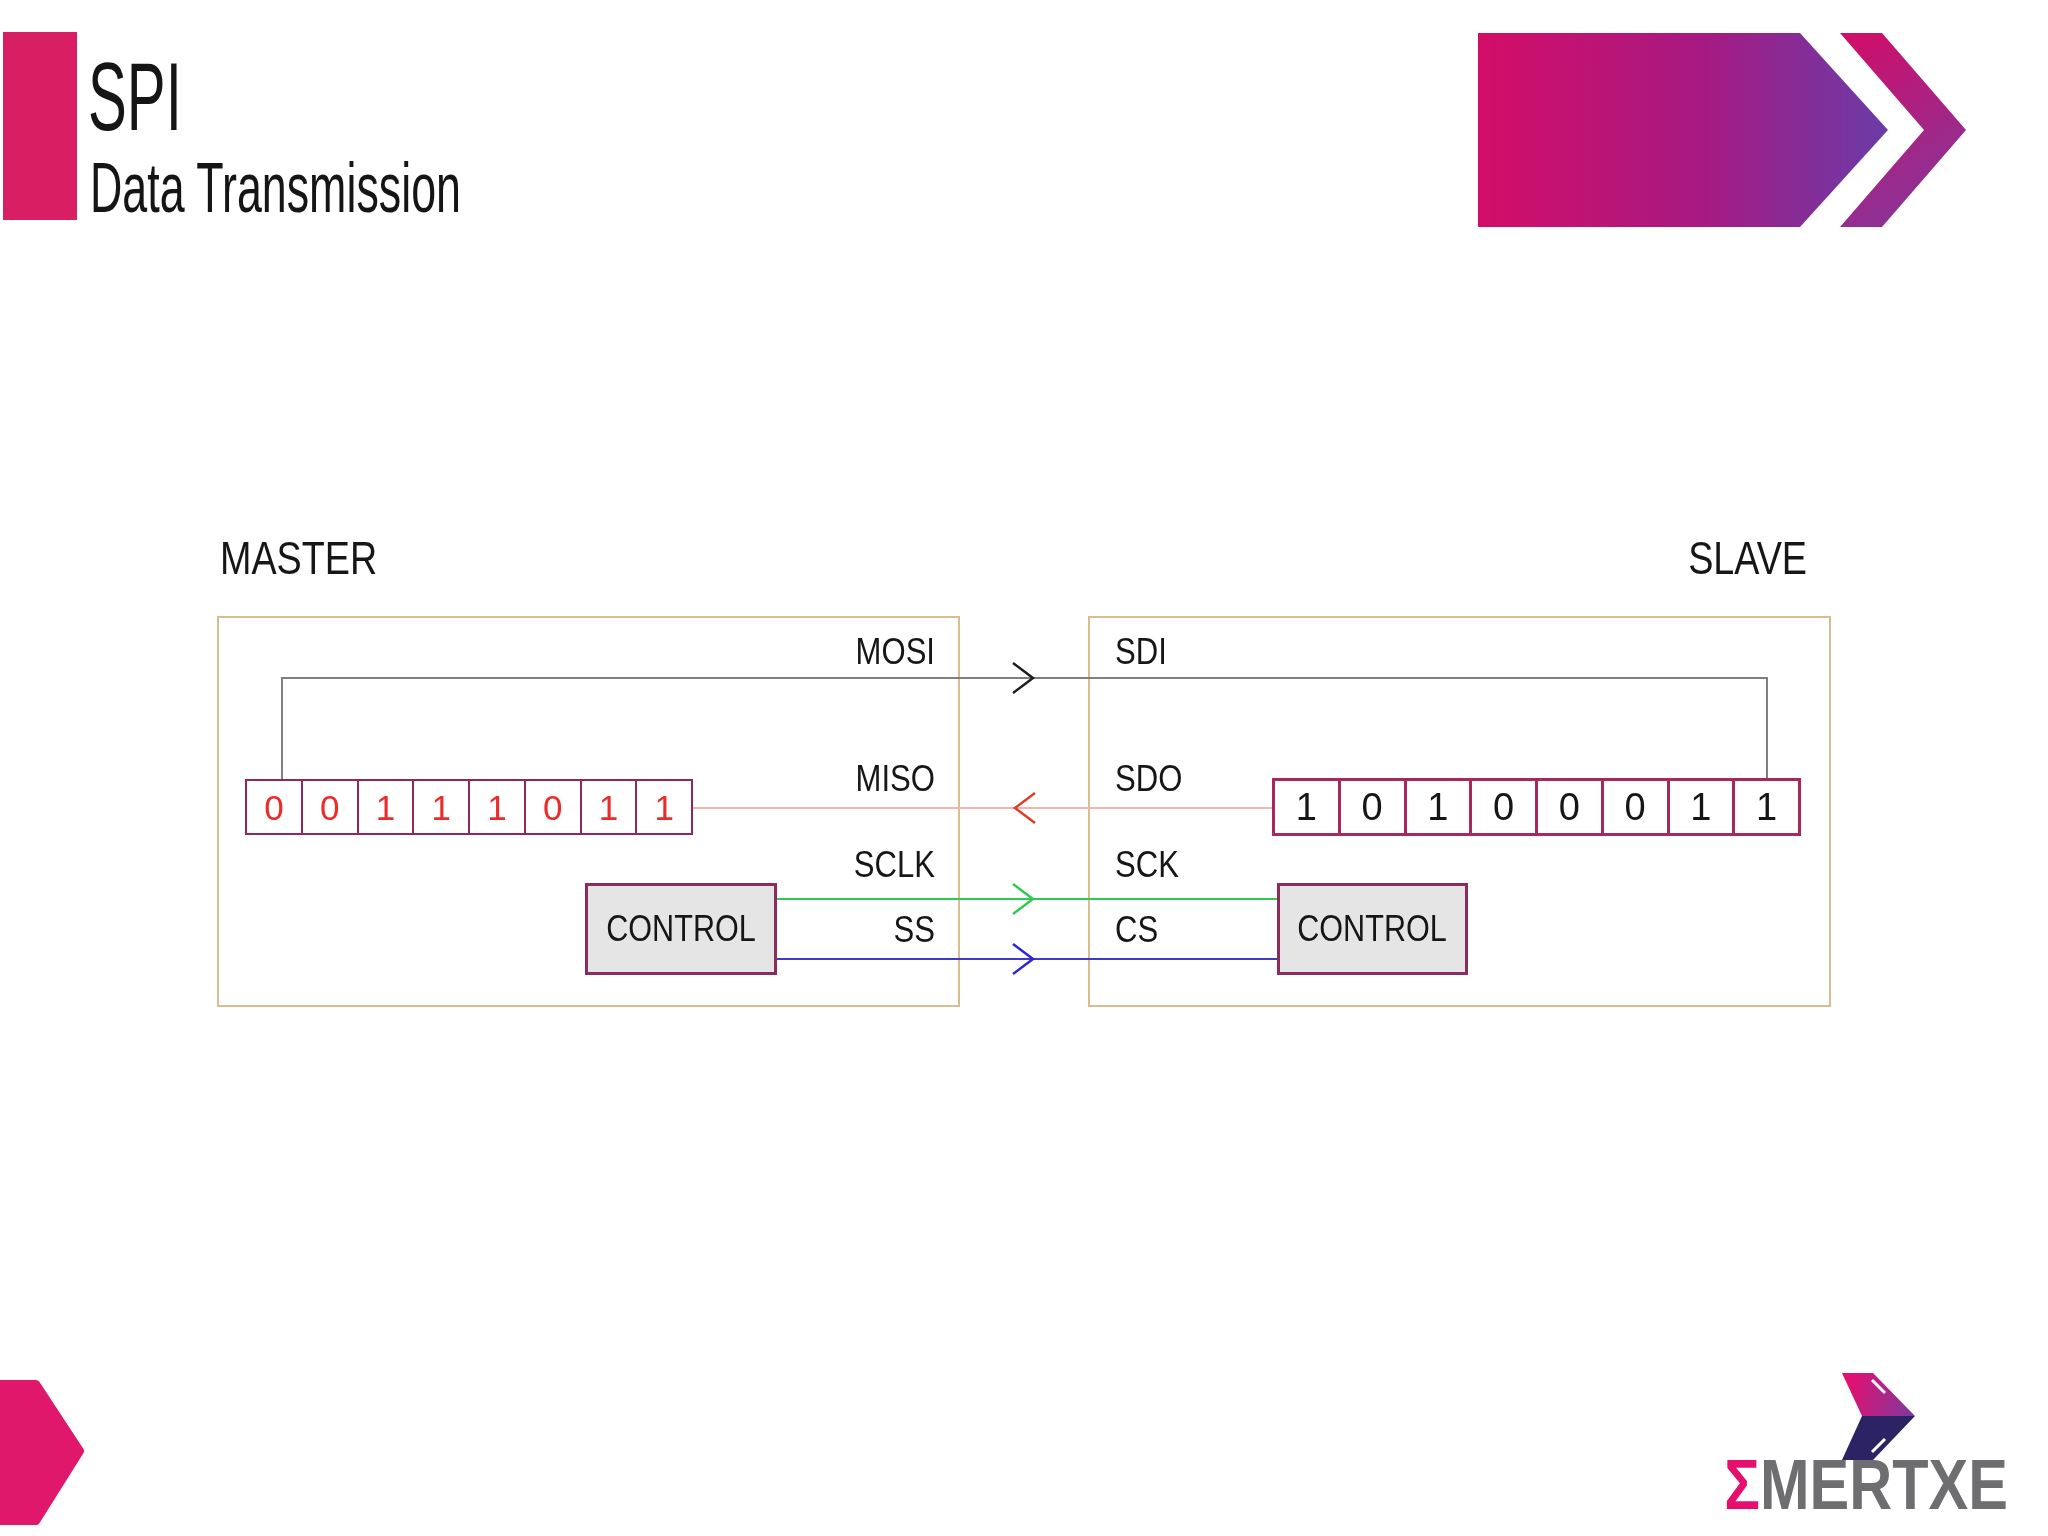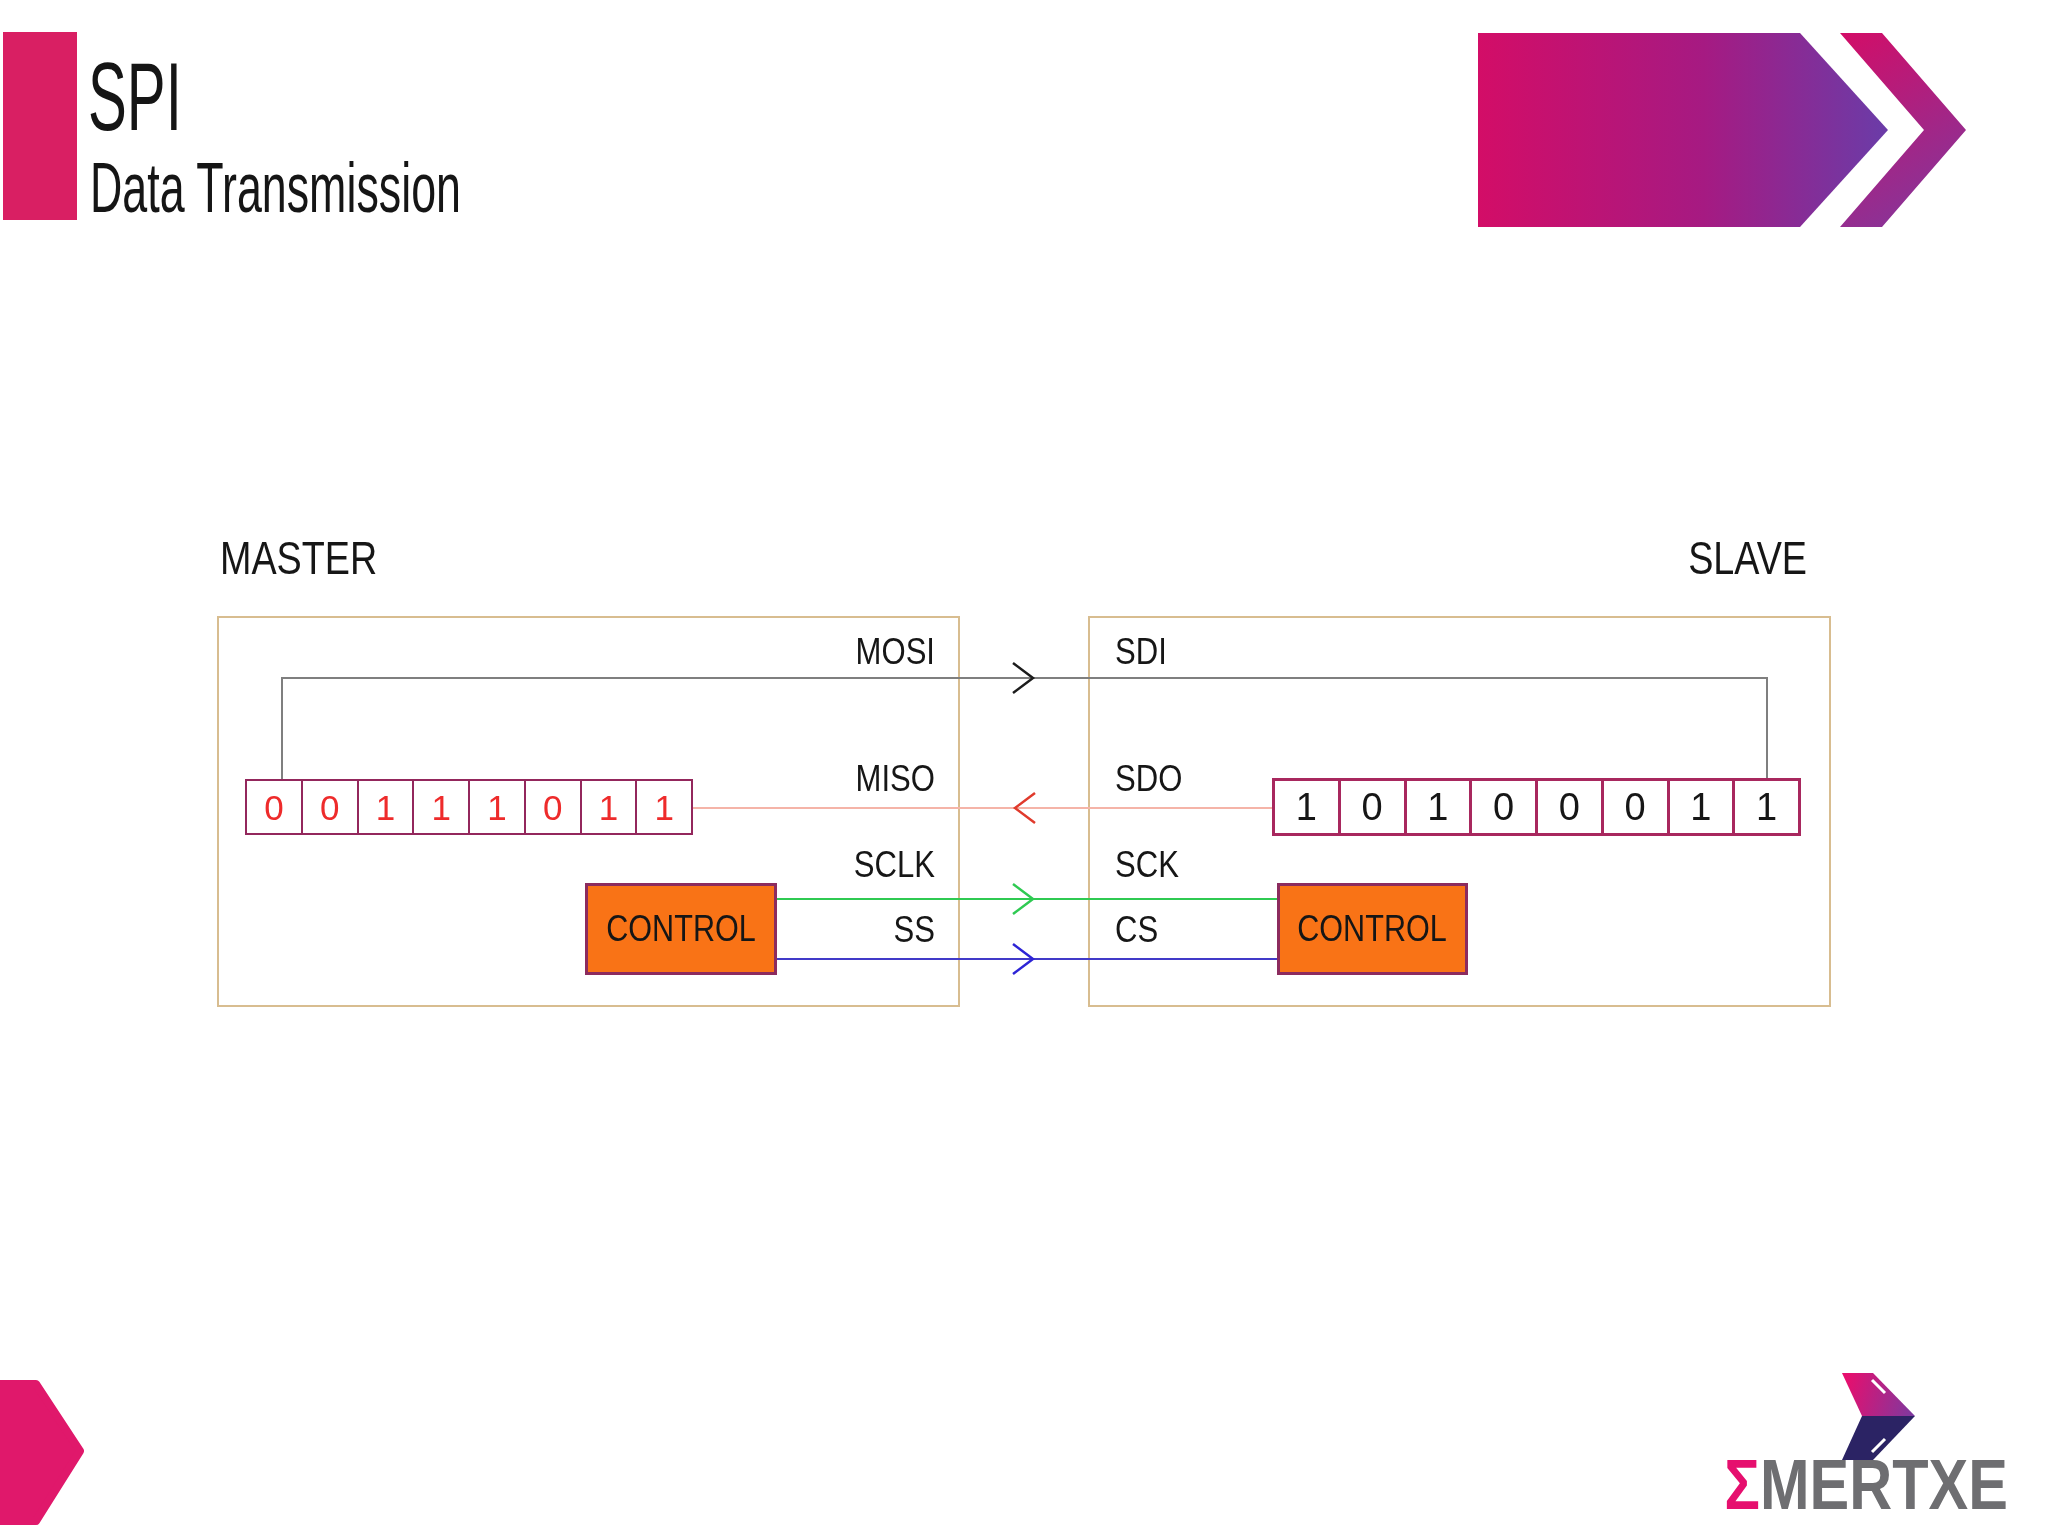--- a/index.html
+++ b/index.html
@@ -37,21 +37,21 @@
   .master-register{left:245px;top:779px;width:448px;height:56px;border:2px solid #93275c;}
   .slave-register{left:1272px;top:778px;width:529px;height:58px;border:3px solid #a8285e;}
   .register .cell{flex:1;display:flex;align-items:center;justify-content:center;box-sizing:border-box;}
   .master-register .cell{border-left:2px solid #93275c;}
   .slave-register .cell{border-left:3px solid #a8285e;}
   .register .cell:first-child{border-left:none;}
   .master-register .bit{color:#ee2b2b;font-size:35px;line-height:1;}
   .slave-register .bit{color:#161616;font-size:38px;line-height:1;}
 
   
-  .control{position:absolute;box-sizing:border-box;border:3px solid #8c2b5e;background:#f97316;
+  .control{position:absolute;box-sizing:border-box;border:3px solid #8c2b5e;background:#e5e5e5;
            display:flex;align-items:center;justify-content:center;}
   .master-control{left:585px;top:883px;width:192px;height:92px;}
   .slave-control{left:1277px;top:883px;width:191px;height:92px;}
   .control span{font-size:36px;color:#161616;transform:scaleX(.85);transform-origin:50% 50%;letter-spacing:0;}
 
   
   .sig-label{position:absolute;font-size:37px;line-height:1;color:#161616;font-weight:500;white-space:nowrap;}
   .sig-left{left:775px;width:160px;text-align:right;transform:scaleX(.84);transform-origin:100% 0;}
   .sig-right{left:1115px;width:220px;text-align:left;transform:scaleX(.84);transform-origin:0 0;}
   .row-0{top:633px;} .row-1{top:760px;} .row-2{top:846px;} .row-3{top:911px;}

